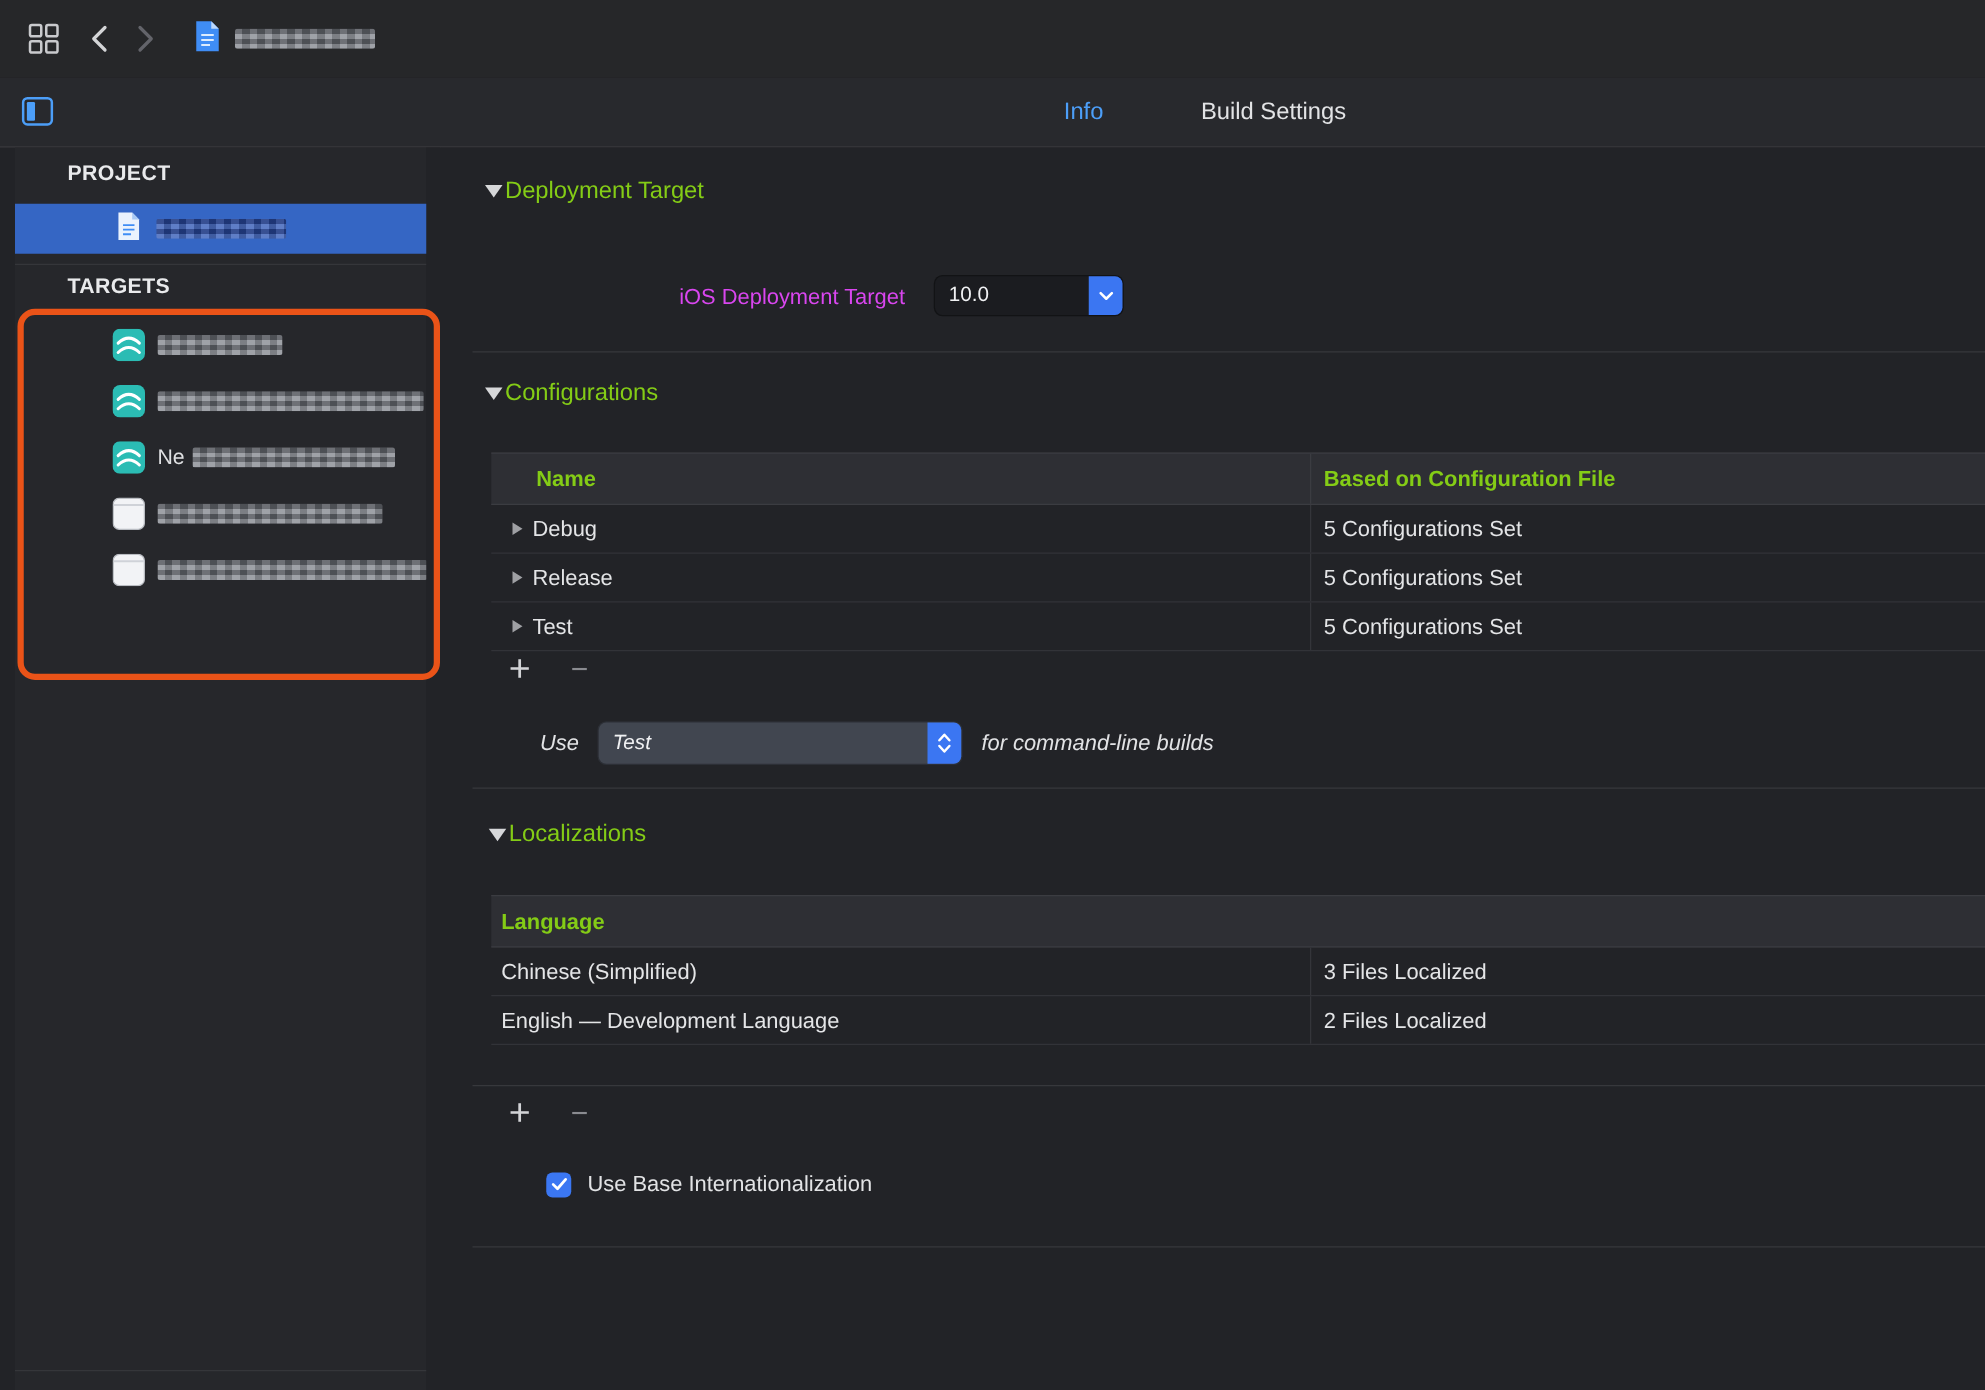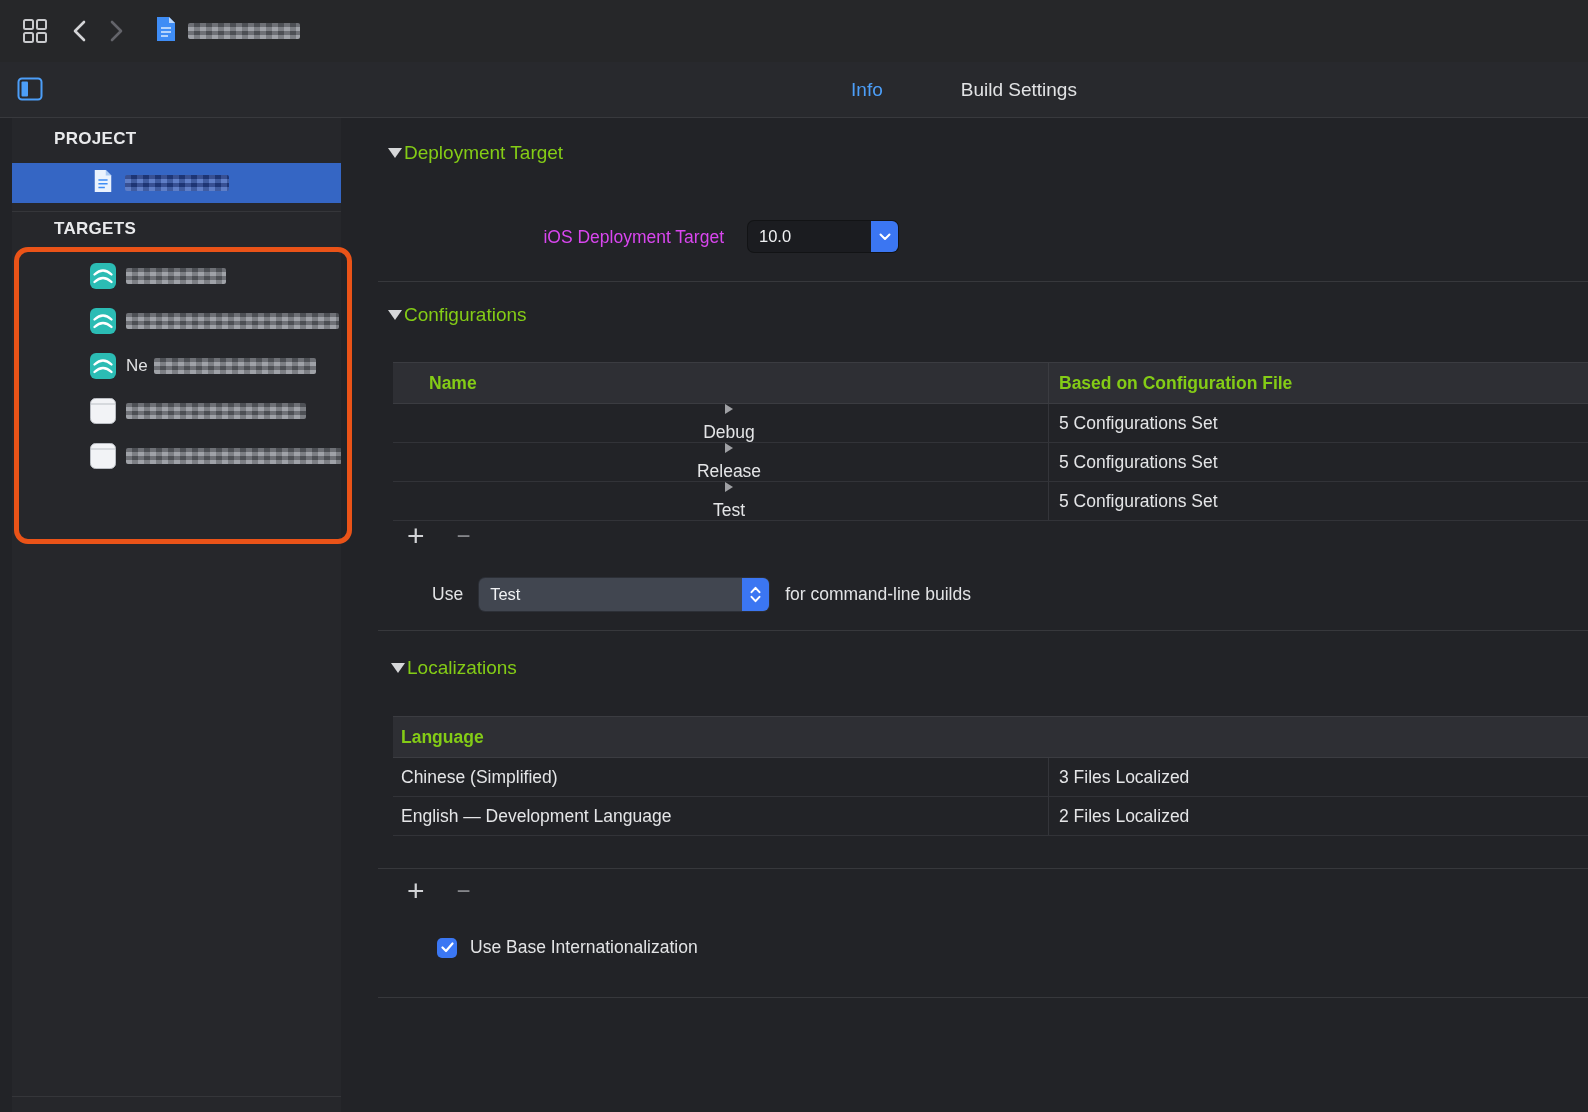--- a/index.html
+++ b/index.html
@@ -68,21 +68,21 @@
   .popup.light{background:#414650;box-shadow:0 0 0 1px #2c2f36;}
   
   .table{position:absolute;left:52px;right:0;}
   .t-head{height:40px;background:#2e2f34;border-top:1px solid #3b3c41;border-bottom:1px solid #3b3c41;
     display:flex;font-weight:bold;font-size:17.5px;color:#84cc16;}
   .t-row{height:38px;display:flex;border-bottom:1px solid #323338;font-size:17.5px;color:#e4e5e7;}
   .c1{width:655px;display:flex;align-items:center;box-sizing:border-box;}
   .c2{flex:1;display:flex;align-items:center;padding-left:10px;border-left:1px solid #34353a;}
   .t-head .c2{border-left:1px solid #3b3c41;}
   .pad-name{padding-left:36px;}
-  .pad-row1{padding-left:17px;gap:8px;flex-direction:column;}
+  .pad-row1{padding-left:17px;gap:8px;}
   .pad-lang{padding-left:8px;}
   .addremove{position:absolute;display:flex;align-items:center;gap:32px;}
   .btn-add{font-size:30px;font-weight:300;color:#d2d3d6;line-height:26px;cursor:default;}
   .btn-remove{font-size:24px;color:#8a8b90;line-height:24px;cursor:default;}
   .use-row{position:absolute;display:flex;align-items:center;gap:16px;font-size:17.5px;}
   .use-row .popup{position:relative;width:290px;height:33px;}
   .check-row{position:absolute;display:flex;align-items:center;gap:13px;font-size:17.5px;}
   .checkbox{width:20px;height:20px;border-radius:5px;background:#3b77f3;
     display:flex;align-items:center;justify-content:center;cursor:default;flex:none;}
 </style>
@@ -251,21 +251,21 @@
         </div>
         <div class="c2">5 Configurations Set</div>
       </div>
     </div>
 
     <div class="addremove" style="left:66px;top:405px;">
       <span class="btn-add">+</span>
       <span class="btn-remove">−</span>
     </div>
 
-    <div class="use-row" style="left:91px;top:460px;">
+    <div class="use-row" style="left:91px;top:460px;font-style:italic;">
       <span>Use</span>
       <span class="popup light">
         <span class="val">Test</span>
         <span class="cap">
           <svg width="11" height="17" viewBox="0 0 11 17">
             <polyline points="1.5,6.2 5.5,1.8 9.5,6.2" fill="none" stroke="#fff" stroke-width="2" stroke-linecap="round" stroke-linejoin="round"></polyline>
             <polyline points="1.5,10.8 5.5,15.2 9.5,10.8" fill="none" stroke="#fff" stroke-width="2" stroke-linecap="round" stroke-linejoin="round"></polyline>
           </svg>
         </span>
       </span>

